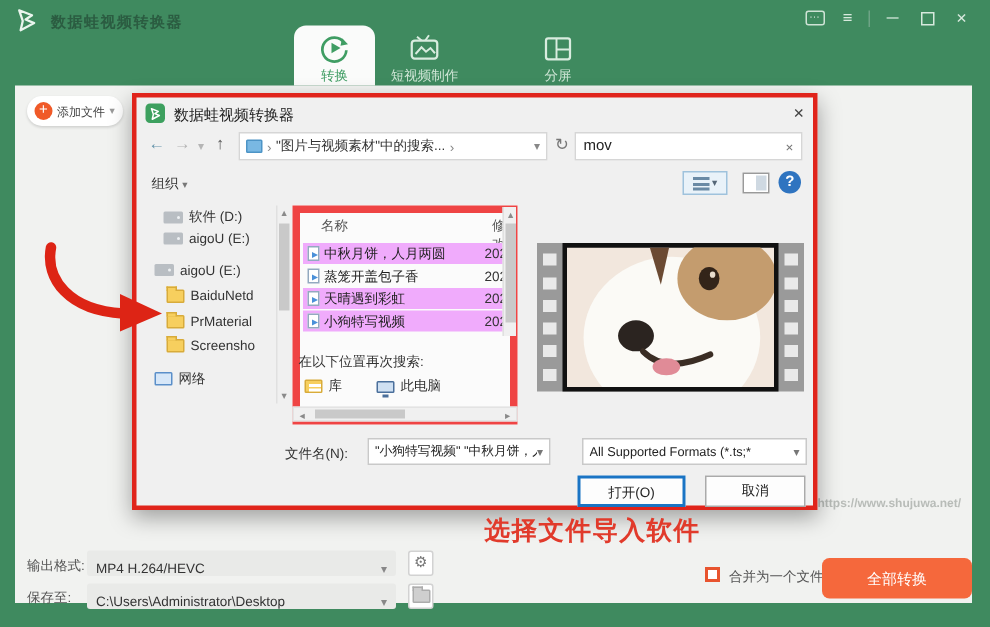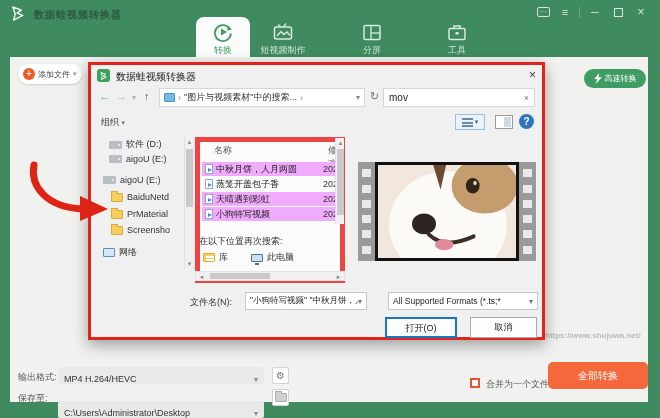--- a/index.html
+++ b/index.html
@@ -43,21 +43,21 @@
 
   
   .set-label { position:absolute; font-size:9px; color:#555; z-index:2; }
   .set-box { position:absolute; width:206px; height:17px; background:#e9eae8; border-radius:2px; display:flex; align-items:flex-end;
     padding:0 6px; font-size:9px; color:#333; z-index:2; }
   .set-box .caret { margin-left:auto; font-size:8px; color:#888; }
   .sq-btn { position:absolute; width:17px; height:17px; background:#fff; border:1px solid #d2d2d2; border-radius:2px;
     display:flex; align-items:center; justify-content:center; font-size:10px; color:#777; z-index:2; }
   .merge-box { position:absolute; left:470px; top:378px; width:10px; height:10px; border:2px solid #e8542f; background:#fff; z-index:2; }
   .merge-label { position:absolute; left:486px; top:378px; font-size:9px; color:#555; z-index:2; }
-  .convert-all { position:absolute; left:548px; top:362px; width:100px; height:27px; background:#f5683c; border:none; border-radius:5px;
+  .convert-all { position:absolute; left:548px; top:372px; width:100px; height:27px; background:#f5683c; border:none; border-radius:5px;
     color:#fff; font-size:10px; z-index:2;text-align:center; }
 
   
   .dialog { position:absolute; left:88px; top:62px; width:457px; height:278px; border:3px solid #e0241b; background:#f0f0f0;
     box-shadow:0 5px 14px rgba(0,0,0,.35); z-index:10; }
   .dlg { position:relative; width:451px; height:272px; }
   .dlg-title { position:absolute; left:0; top:0; width:100%; height:21px; }
   .dlg-logo { position:absolute; left:6px; top:4px; width:13px; height:13px; background:#3da05f; border-radius:3px; }
   .dlg-logo svg { position:absolute; left:1.5px; top:1.5px; }
   .dlg-title-text { position:absolute; left:25px; top:5px; font-size:10px; color:#222; }
@@ -181,57 +181,43 @@
     <span class="tab-label">分屏</span>
   </div>
   <div class="tab tab-plain t2">
     <svg class="tab-icon" viewBox="0 0 22 22">
       <rect x="2.5" y="6" width="17" height="12" rx="2" fill="none" stroke="#d9ecdf" stroke-width="1.5"></rect>
       <path d="M6 3.5 L9 6 M14 2.5 L11.5 6" stroke="#d9ecdf" stroke-width="1.3" fill="none"></path>
       <path d="M5 15 L9 10.5 L12 13.5 L15 11 L18 14.5" fill="none" stroke="#d9ecdf" stroke-width="1.3"></path>
     </svg>
     <span class="tab-label">短视频制作</span>
   </div>
-  <div class="tab tab-plain t4">
-    <svg class="tab-icon" viewBox="0 0 22 22">
-      <rect x="3" y="7.5" width="16" height="11" rx="1.5" fill="none" stroke="#d9ecdf" stroke-width="1.5"></rect>
-      <path d="M8 7.5 V5 h6 v2.5" fill="none" stroke="#d9ecdf" stroke-width="1.5"></path>
-      <rect x="9.5" y="11" width="3" height="2.5" fill="#d9ecdf"></rect>
-    </svg>
-    <span class="tab-label">工具</span>
-  </div>
 
   <div class="content"></div>
 
   <div class="add-btn">
     <span class="plus-circle">+</span>
     <span class="add-label">添加文件</span>
     <span class="add-caret">▾</span>
   </div>
 
-  <div class="fast-btn">
-    <svg width="8" height="11" viewBox="0 0 9 13">
-        <polygon points="6,0 0,7 3.5,7 2,13 9,5 5,5" fill="#fff"></polygon>
-      </svg>
-    <span>高速转换</span>
-  </div>
 
   <div class="watermark">https://www.shujuwa.net/</div>
 
   <div class="set-label" style="left:18px; top:371px;">输出格式:</div>
   <div class="set-box" style="left:58px; top:367px;">
     <span>MP4 H.264/HEVC</span>
     <span class="caret">▾</span>
   </div>
   <div class="sq-btn" style="left:272px; top:367px;">
     <span>⚙</span>
   </div>
 
   <div class="set-label" style="left:18px; top:392px;">保存至:</div>
-  <div class="set-box" style="left:58px; top:389px;margin-top:12px;">
+  <div class="set-box" style="left:58px; top:389px;">
     <span>C:\Users\Administrator\Desktop</span>
     <span class="caret">▾</span>
   </div>
   <div class="sq-btn" style="left:272px; top:389px;">
     <span class="folder-icon" style="filter:grayscale(1);"></span>
   </div>
 
   <div class="merge-box"></div>
   <div class="merge-label">合并为一个文件</div>
   <button class="convert-all">全部转换</button>
@@ -406,14 +392,15 @@
       <div class="dlg-btn open-btn">打开(O)</div>
       <div class="dlg-btn cancel-btn">取消</div>
 
     </div>
   </div>
 
   <svg class="red-arrow" width="88" height="62" viewBox="0 0 88 62">
     <path d="M10 5 C 6 26, 22 47, 58 49" fill="none" stroke="#dd2415" stroke-width="7" stroke-linecap="round"></path>
     <polygon points="56,36 84,49 56,61" fill="#dd2415"></polygon>
   </svg>
+  <div class="annotation">选择文件导入软件</div>
 
 </div>
 
 </body></html>

